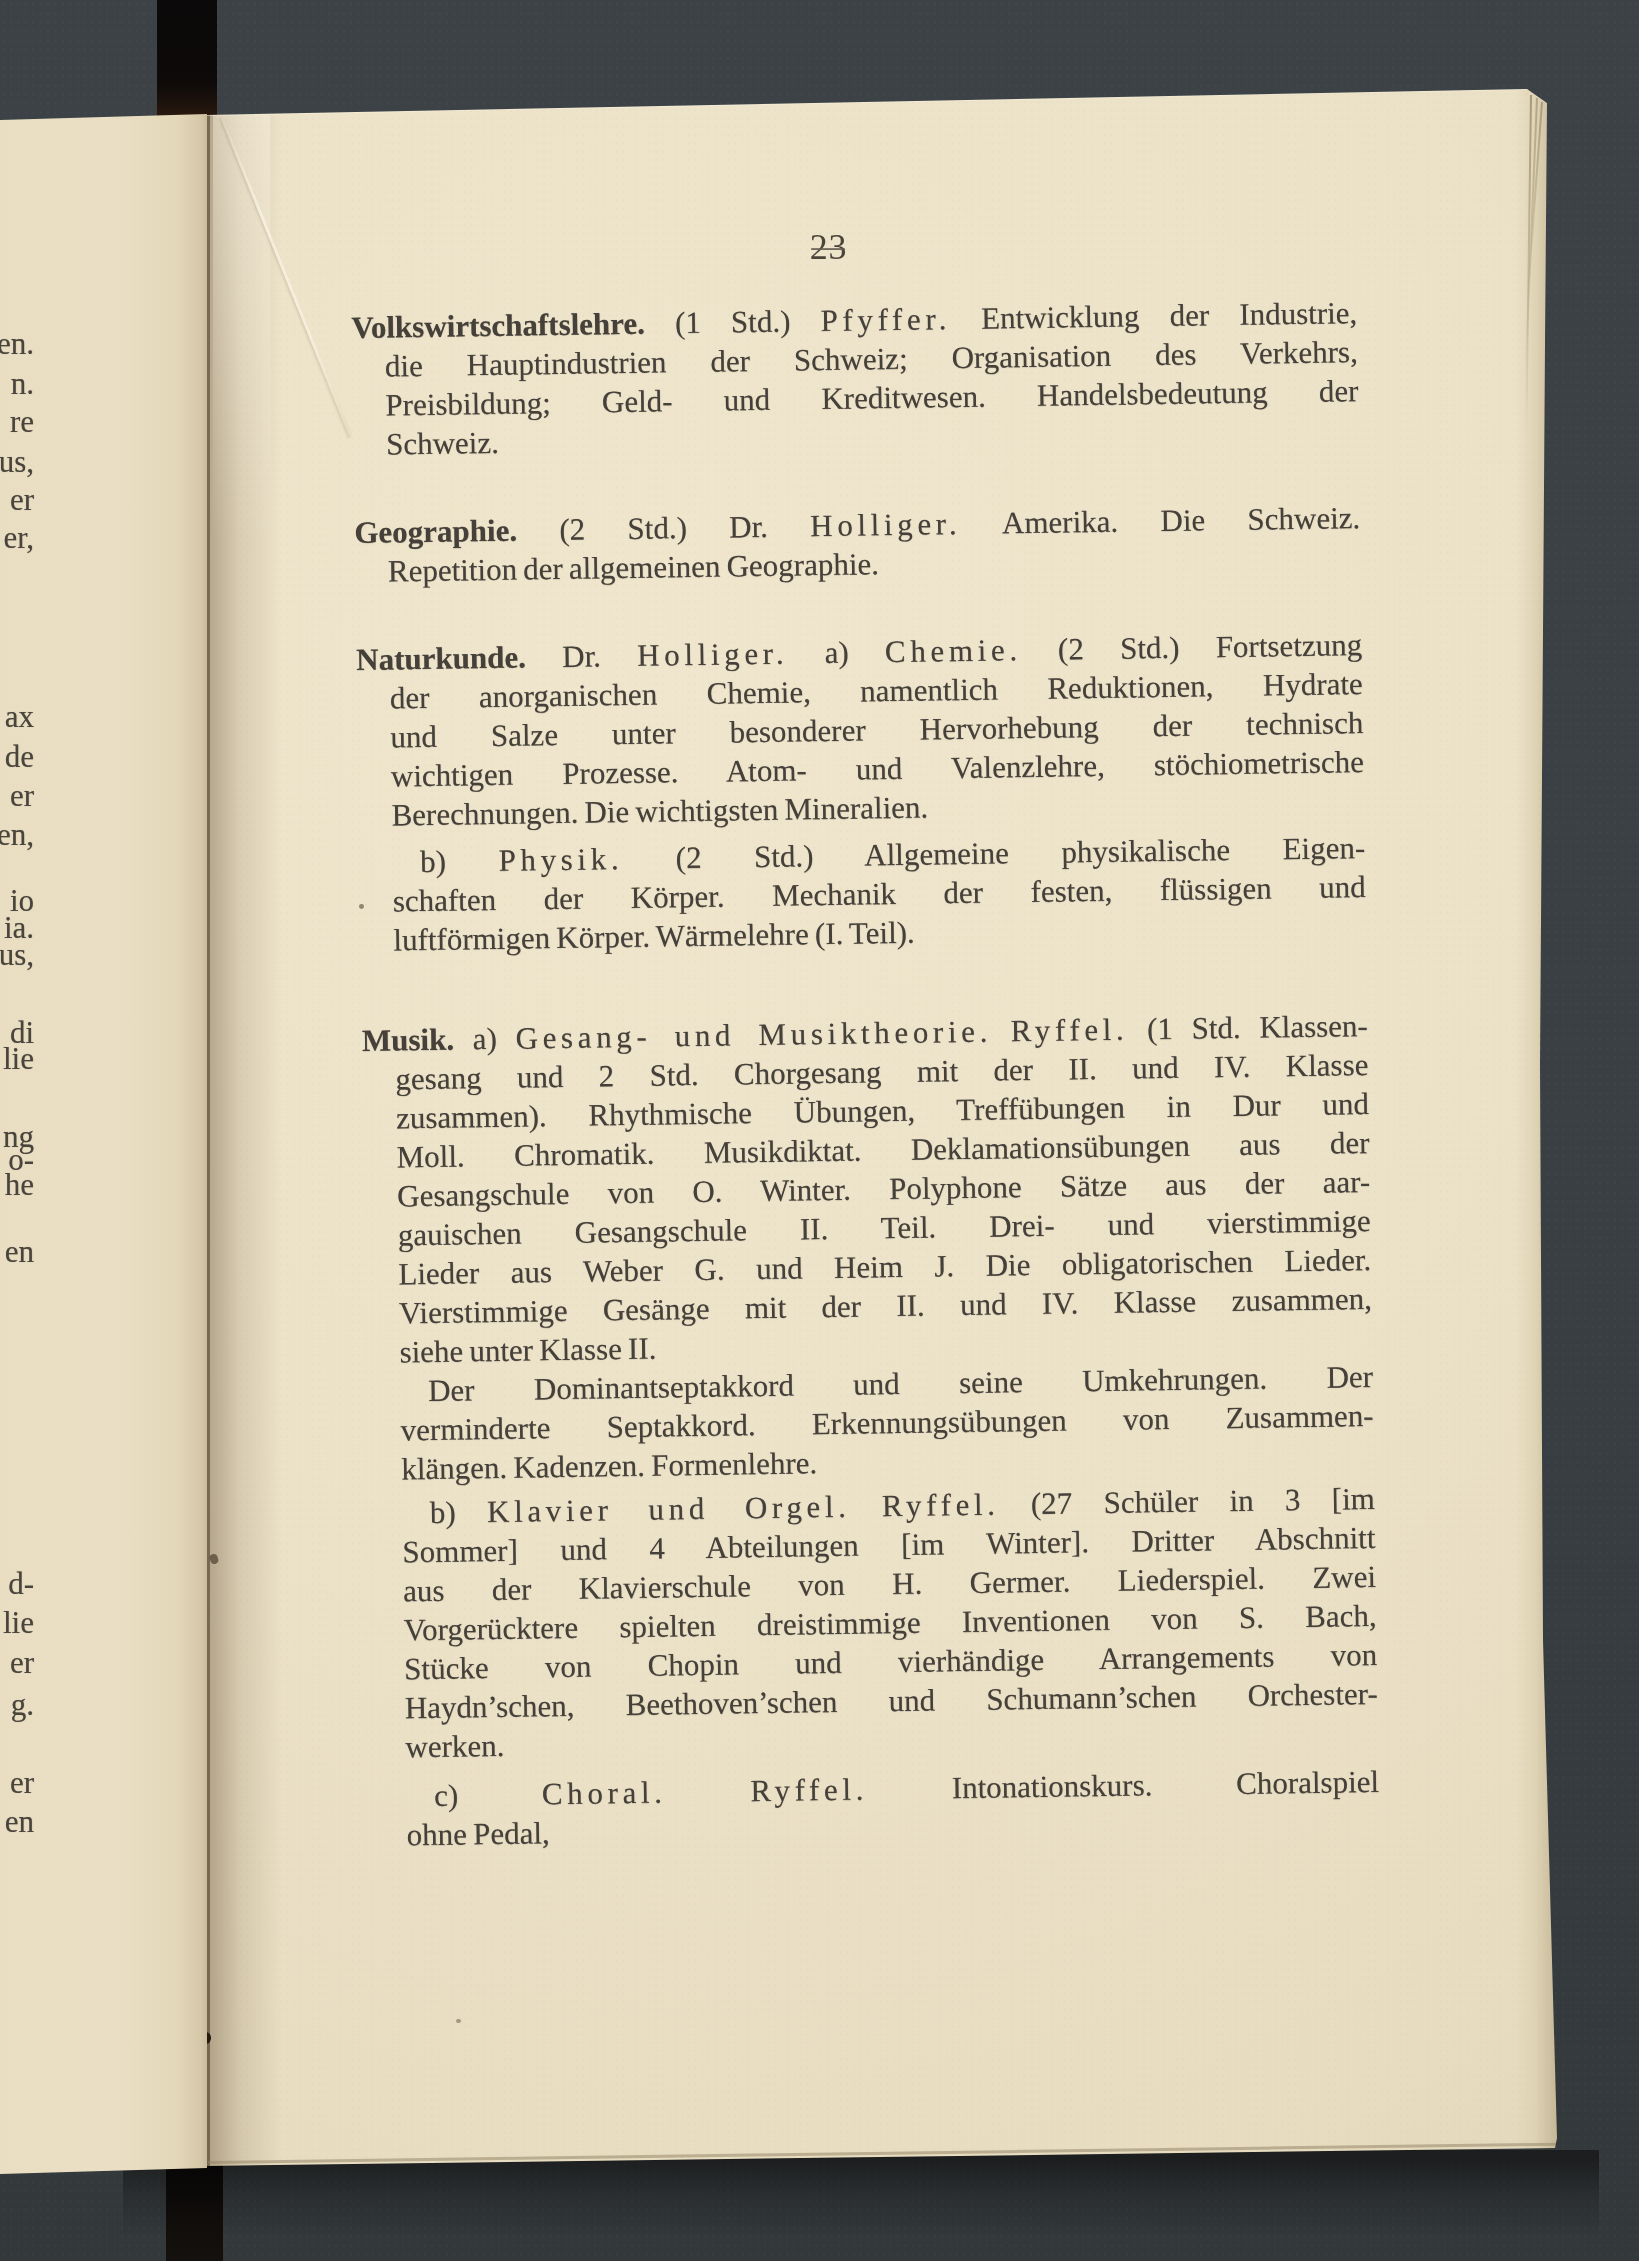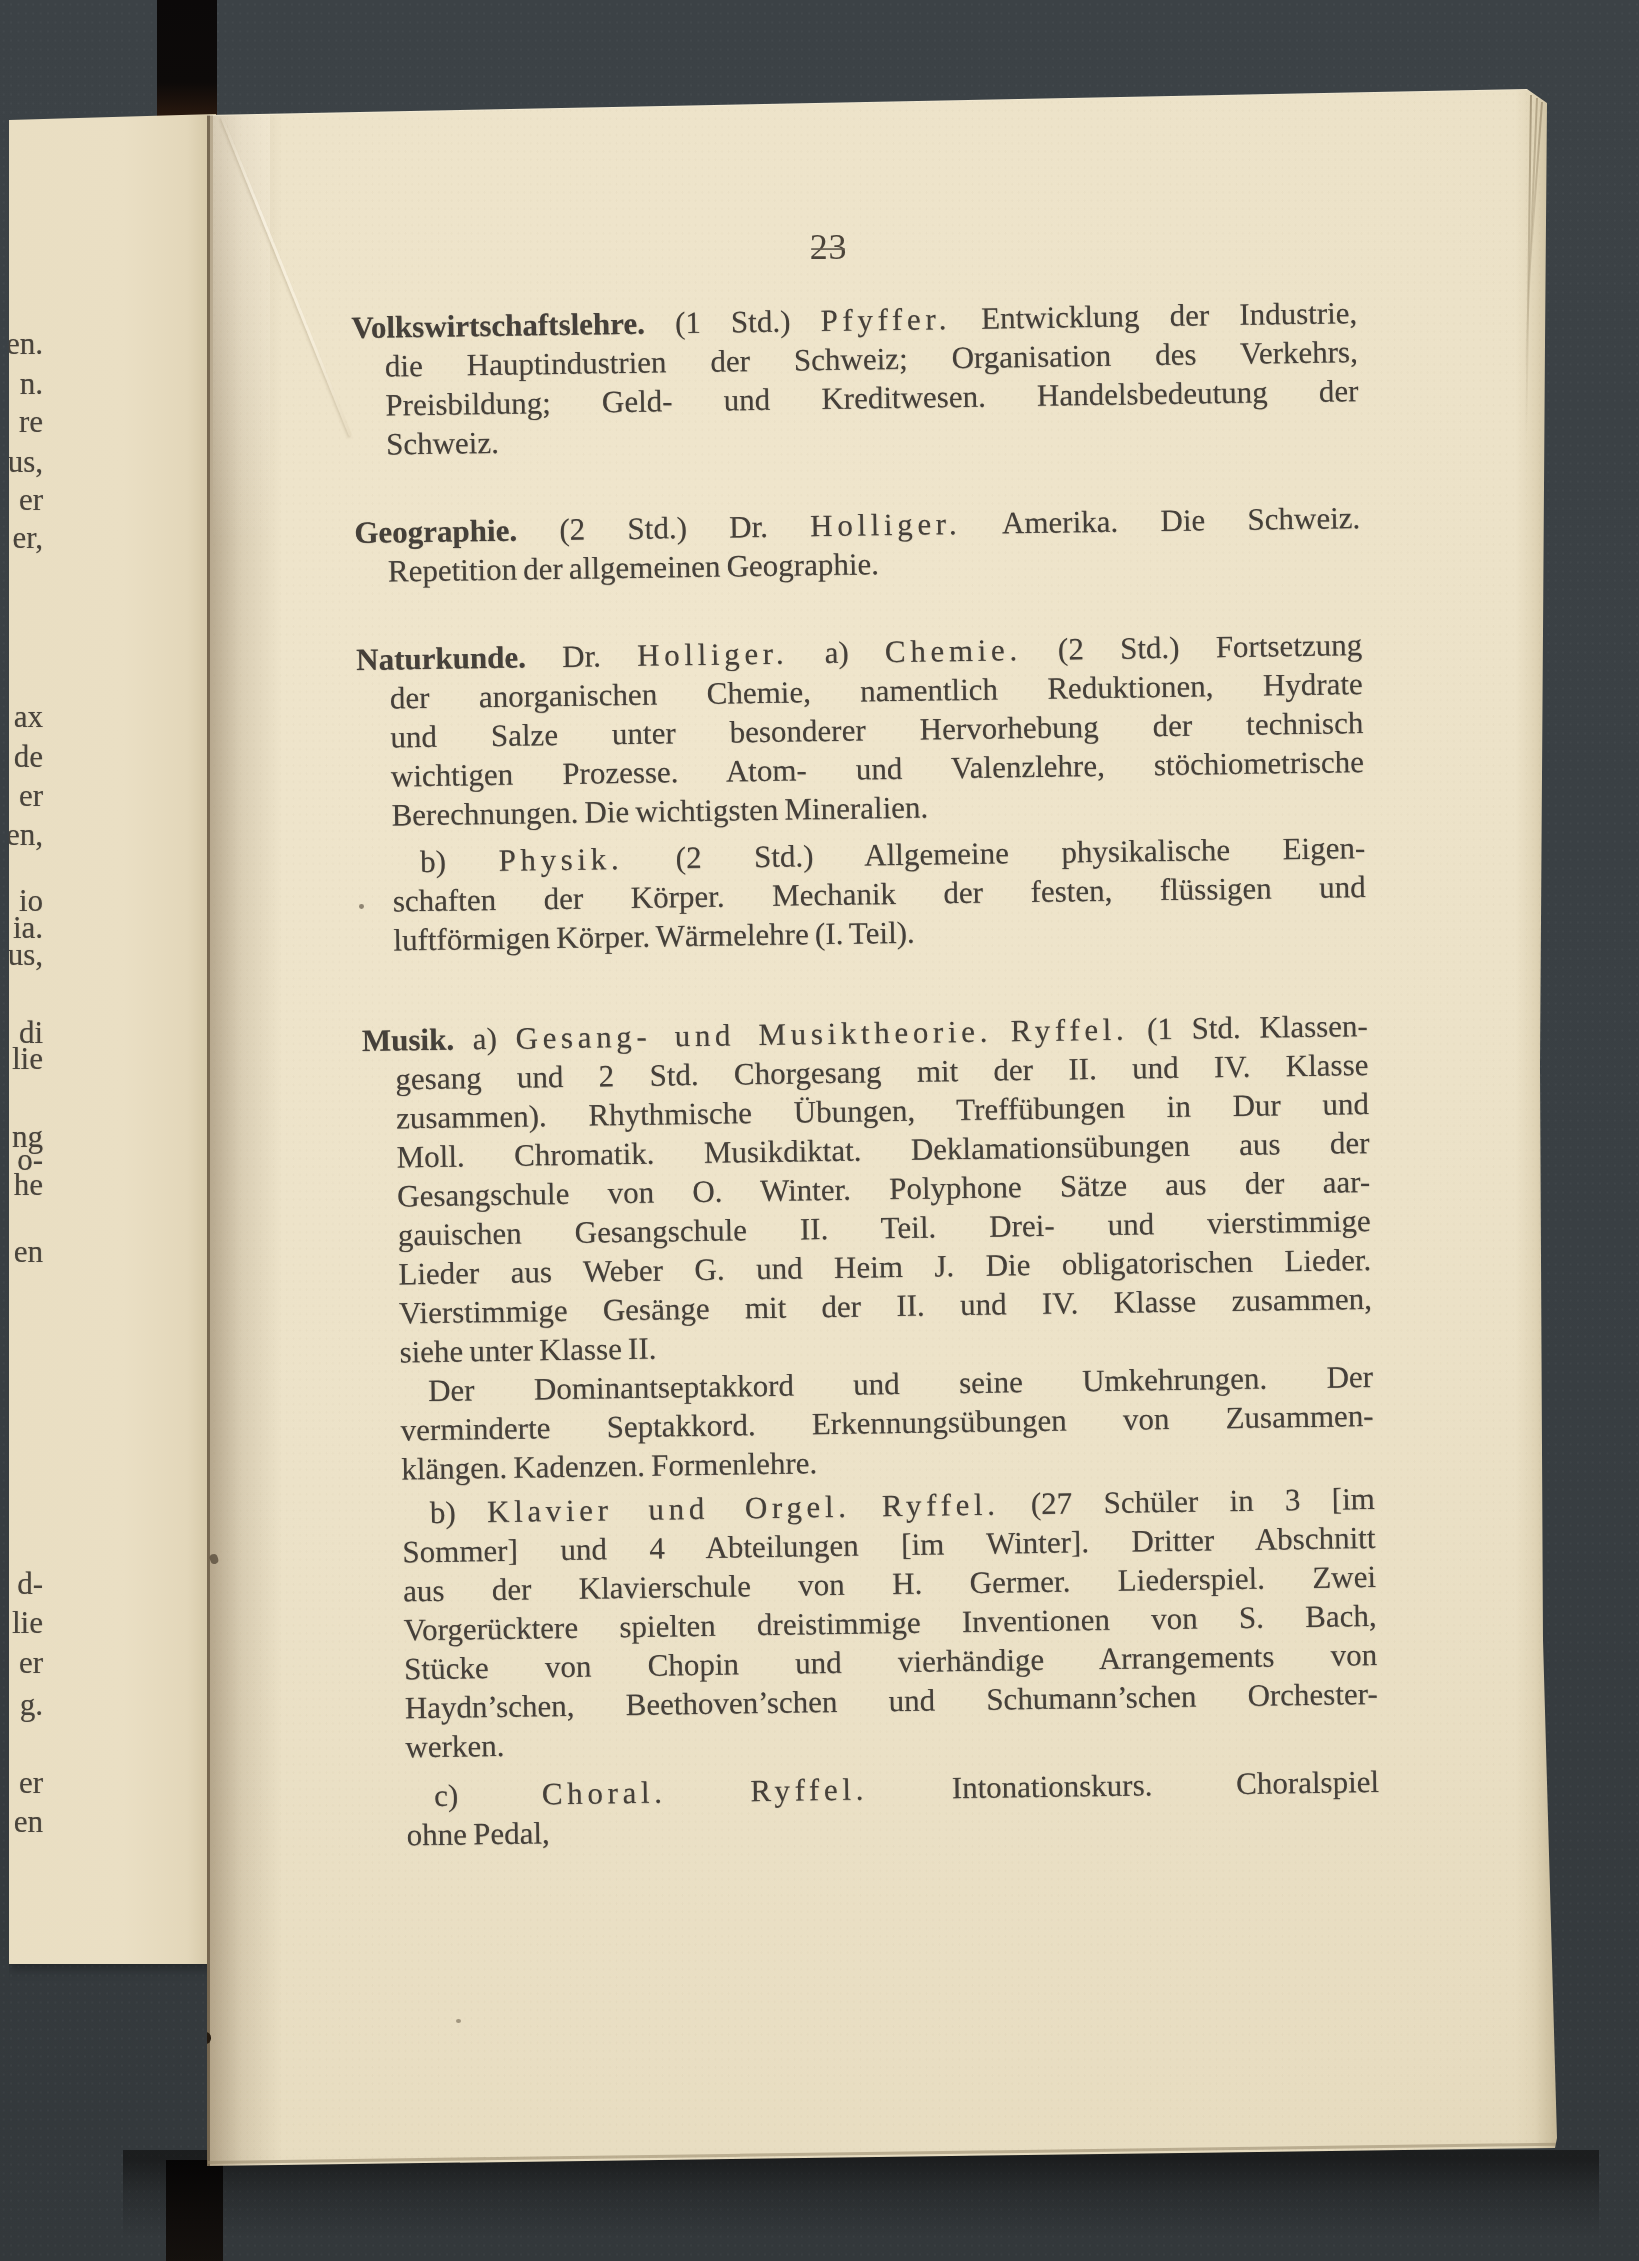--- a/index.html
+++ b/index.html
@@ -17,24 +17,24 @@
   .under-shadow{left:123px;top:2150px;width:1476px;height:98px;
       background:linear-gradient(180deg,rgba(8,7,6,.55) 8%,rgba(8,7,6,.22) 45%,rgba(8,7,6,0) 90%);}
 
   .ribbon{background:var(--ribbon,#0d0a09);}
   .ribbon-top{left:157px;top:0;width:60px;height:125px;
       background:linear-gradient(180deg,#0b0909 0%,#0d0a09 66%,#1d120c 82%,#311d10 100%);}
   .ribbon-bottom{left:166px;top:2160px;width:57px;height:102px;
       background:linear-gradient(180deg,#060505 0%,#100d0b 60%,#15110e 100%);}
 
   
-  .page-left{left:0;top:0;width:207px;height:1964px;
+  .page-left{left:0;top:0;width:207px;height:2261px;
       clip-path:polygon(0 120px,207px 114px,207px 2168px,0 2174px);
       background:linear-gradient(90deg,#e9dec2 0%,#eadfc4 55%,#e3d7ba 86%,#d5c8a8 97%,#c9bb9a 100%);
-      filter:drop-shadow(0 4.1px 5.7px rgba(0,0,0,.35));margin-left:9px;}
+      filter:drop-shadow(0 4.1px 5.7px rgba(0,0,0,.35));}
   .frag{position:absolute;left:-66px;width:100px;text-align:right;
       font-size:31px;line-height:33px;color:#49443c;
       text-shadow:0.2px 0.3px 0.7px rgba(69,62,52,.5);}
 
   
   .page-main{left:0;top:0;width:1640px;height:2261px;
       clip-path:polygon(207px 115px,1527px 89px,1547px 103px,1545px 344px,1540px 1066px,1543px 1640px,1557px 2138px,1555px 2148px,207px 2166px);
       background:radial-gradient(115% 90% at 42% 30%,#f0e6cd 0%,var(--paper,#ece2c8) 45%,#e7dcc0 78%,#ded2b4 100%);
       filter:drop-shadow(0 4.9px 7.4px rgba(0,0,0,.4));}
   .page-main::after{content:"";position:absolute;inset:0;

